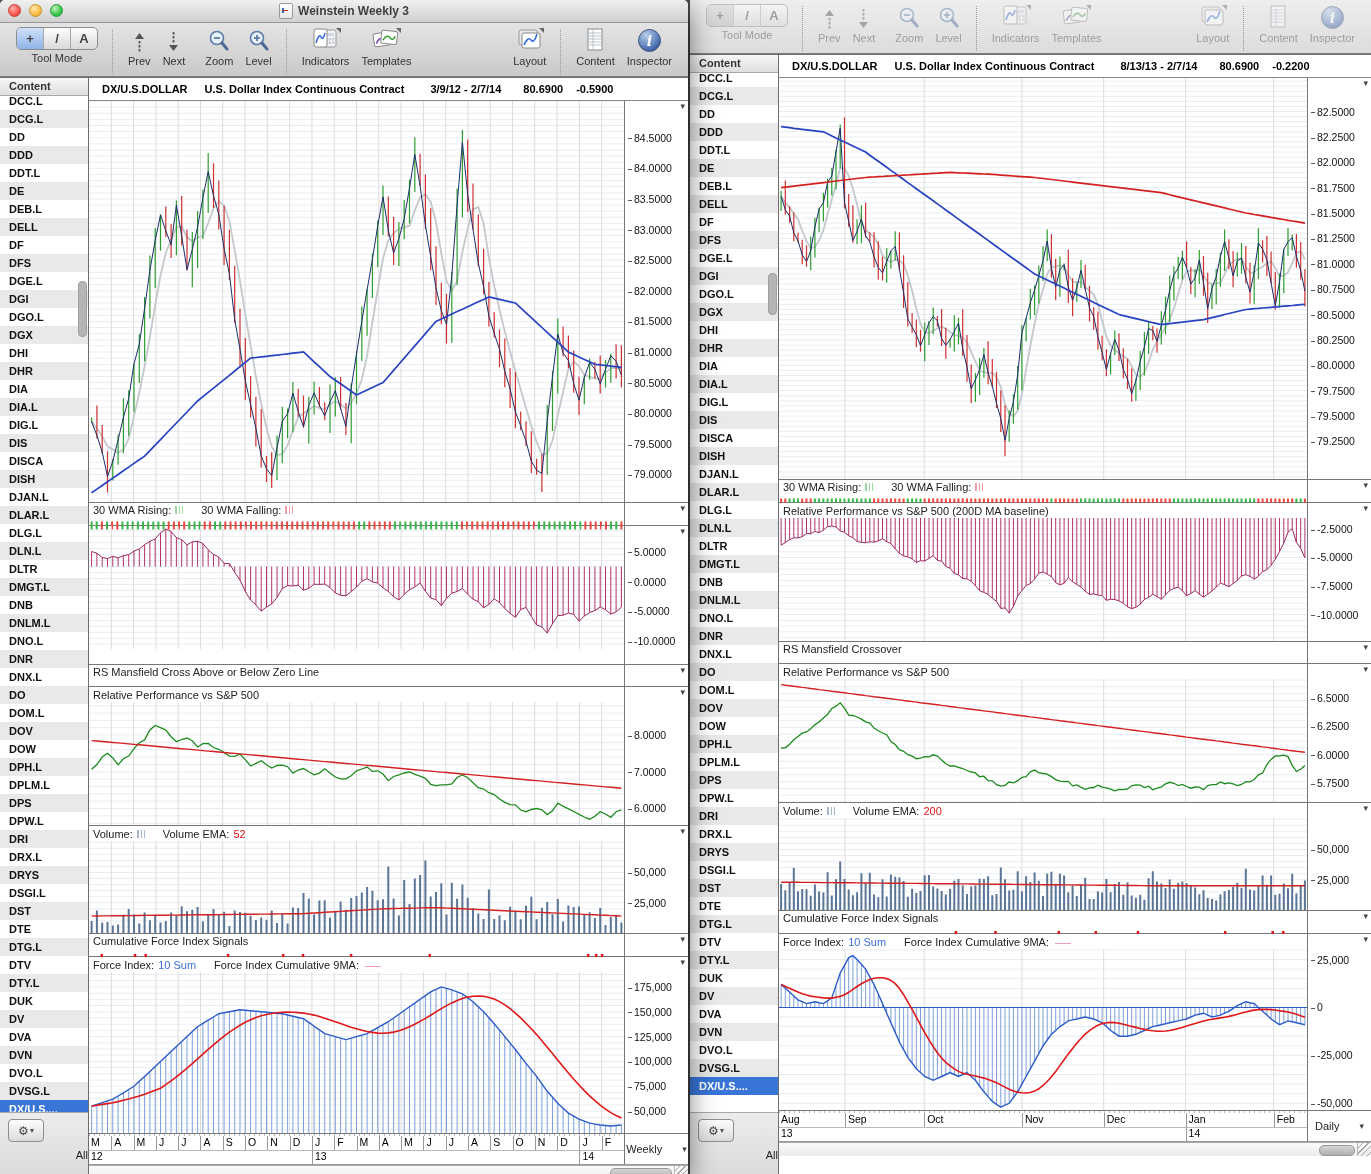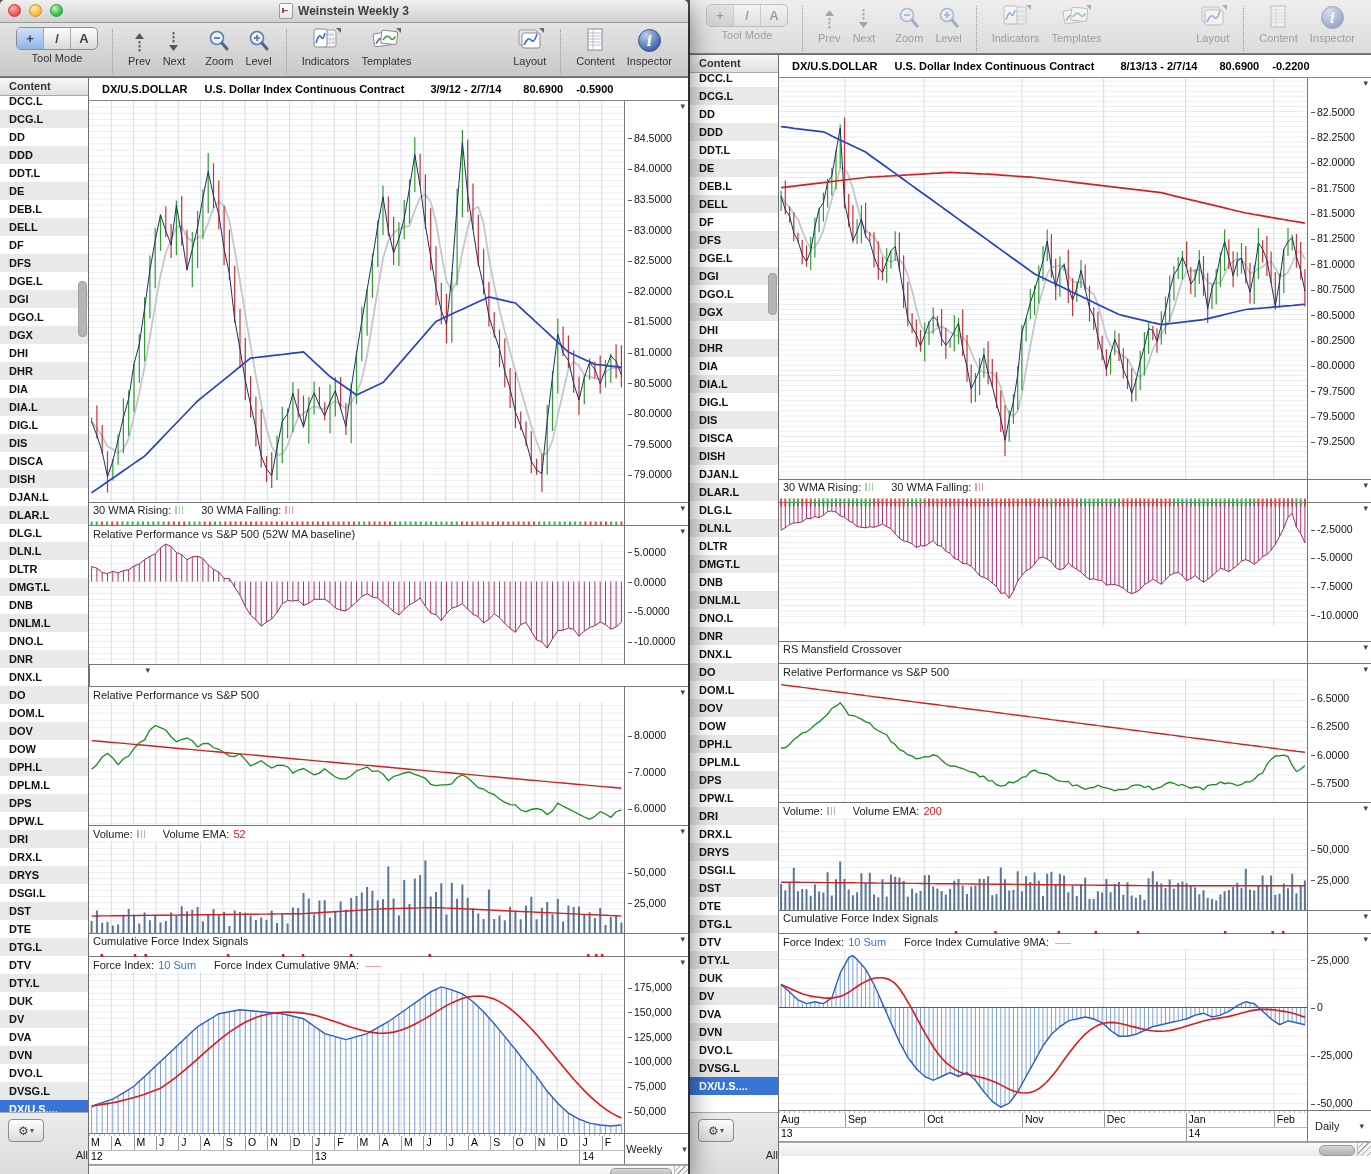--- a/index.html
+++ b/index.html
@@ -379,41 +379,51 @@
                 <path d="M2.6 0.5V8.5M7.7 0.5V8.5M18.0 0.5V8.5M33.4 0.5V8.5M38.6 0.5V8.5M43.7 0.5V8.5M48.9 0.5V8.5M54.0 0.5V8.5M59.2 0.5V8.5M64.3 0.5V8.5M69.4 0.5V8.5M74.6 0.5V8.5M100.3 0.5V8.5M105.5 0.5V8.5M110.6 0.5V8.5M126.0 0.5V8.5M131.2 0.5V8.5M270.1 0.5V8.5M275.2 0.5V8.5M306.1 0.5V8.5M311.2 0.5V8.5M316.4 0.5V8.5M321.5 0.5V8.5M326.7 0.5V8.5M331.8 0.5V8.5M336.9 0.5V8.5M342.1 0.5V8.5M347.2 0.5V8.5M352.4 0.5V8.5M357.5 0.5V8.5M362.7 0.5V8.5M367.8 0.5V8.5M450.1 0.5V8.5M455.3 0.5V8.5M460.4 0.5V8.5M465.6 0.5V8.5M470.7 0.5V8.5M475.8 0.5V8.5M481.0 0.5V8.5M486.1 0.5V8.5M491.3 0.5V8.5M522.1 0.5V8.5M527.3 0.5V8.5" stroke="#39b54a" stroke-width="2" fill="none"></path>
                 <path d="M12.9 0.5V8.5M23.1 0.5V8.5M28.3 0.5V8.5M79.7 0.5V8.5M84.9 0.5V8.5M90.0 0.5V8.5M95.2 0.5V8.5M115.7 0.5V8.5M120.9 0.5V8.5M136.3 0.5V8.5M141.5 0.5V8.5M146.6 0.5V8.5M151.8 0.5V8.5M156.9 0.5V8.5M162.0 0.5V8.5M167.2 0.5V8.5M172.3 0.5V8.5M177.5 0.5V8.5M182.6 0.5V8.5M187.8 0.5V8.5M192.9 0.5V8.5M198.1 0.5V8.5M203.2 0.5V8.5M208.3 0.5V8.5M213.5 0.5V8.5M218.6 0.5V8.5M223.8 0.5V8.5M228.9 0.5V8.5M234.1 0.5V8.5M239.2 0.5V8.5M244.4 0.5V8.5M249.5 0.5V8.5M254.6 0.5V8.5M259.8 0.5V8.5M264.9 0.5V8.5M280.4 0.5V8.5M285.5 0.5V8.5M290.6 0.5V8.5M295.8 0.5V8.5M300.9 0.5V8.5M373.0 0.5V8.5M378.1 0.5V8.5M383.2 0.5V8.5M388.4 0.5V8.5M393.5 0.5V8.5M398.7 0.5V8.5M403.8 0.5V8.5M409.0 0.5V8.5M414.1 0.5V8.5M419.3 0.5V8.5M424.4 0.5V8.5M429.5 0.5V8.5M434.7 0.5V8.5M439.8 0.5V8.5M445.0 0.5V8.5M496.4 0.5V8.5M501.6 0.5V8.5M506.7 0.5V8.5M511.9 0.5V8.5M517.0 0.5V8.5M532.4 0.5V8.5" stroke="#e8483f" stroke-width="2" fill="none"></path>
               </svg></div>
         </div>
         <div class="acol">
             <span class="disc">▾</span>
           </div>
       </div>
       <div class="prow p-rp">
         <div class="plotwrap">
-          <div class="plabel">
-              <span>Relative Performance vs S&amp;P 500 (52W MA baseline)</span>
-            </div>
           <div class="pplot">
               <svg width="535" height="123">
                 <path d="M0 118.2H535M0 112.3H535M0 106.3H535M0 100.3H535M0 94.3H535M0 88.4H535M0 82.4H535M0 76.4H535M0 70.5H535M0 64.5H535M0 58.5H535M0 52.5H535M0 46.6H535M0 40.6H535M0 34.6H535M0 28.7H535M0 22.7H535M0 16.7H535M0 10.7H535M0 4.8H535" stroke="#e9edf3" stroke-width="1" fill="none"></path>
                 <path d="M22.3 0V123M44.6 0V123M66.9 0V123M89.2 0V123M111.5 0V123M133.8 0V123M156.0 0V123M178.3 0V123M200.6 0V123M222.9 0V123M245.2 0V123M267.5 0V123M289.8 0V123M312.1 0V123M334.4 0V123M356.7 0V123M379.0 0V123M401.3 0V123M423.5 0V123M445.8 0V123M468.1 0V123M490.4 0V123M512.7 0V123" stroke="#dcdcdc" stroke-width="1" fill="none"></path>
                 <path d="M2.6 40.6V25.5M7.9 40.6V27.2M13.2 40.6V31.5M18.5 40.6V32.6M23.8 40.6V30.3M29.1 40.6V31.9M34.4 40.6V29.7M39.7 40.6V28.7M45.0 40.6V25.0M50.3 40.6V23.0M55.6 40.6V18.7M60.9 40.6V15.3M66.2 40.6V12.9M71.5 40.6V6.8M76.8 40.6V3.0M82.1 40.6V5.5M87.4 40.6V11.5M92.7 40.6V13.6M98.0 40.6V18.9M103.3 40.6V15.8M108.6 40.6V15.2M113.9 40.6V17.5M119.2 40.6V23.9M124.5 40.6V28.4M129.8 40.6V31.1M135.1 40.6V37.3M140.4 40.6V37.7M145.7 40.6V46.2M151.0 40.6V54.1M156.3 40.6V65.5M161.6 40.6V74.1M166.9 40.6V78.9M172.2 40.6V85.1M177.5 40.6V81.1M182.7 40.6V78.0M188.0 40.6V71.5M193.3 40.6V62.6M198.6 40.6V59.5M203.9 40.6V60.0M209.2 40.6V59.2M214.5 40.6V64.2M219.8 40.6V62.3M225.1 40.6V58.2M230.4 40.6V58.4M235.7 40.6V58.1M241.0 40.6V61.6M246.3 40.6V66.9M251.6 40.6V69.2M256.9 40.6V69.8M262.2 40.6V65.7M267.5 40.6V61.0M272.8 40.6V55.4M278.1 40.6V52.7M283.4 40.6V55.9M288.7 40.6V57.1M294.0 40.6V61.7M299.3 40.6V65.6M304.6 40.6V70.6M309.9 40.6V74.0M315.2 40.6V68.3M320.5 40.6V63.9M325.8 40.6V60.8M331.1 40.6V57.1M336.4 40.6V65.2M341.7 40.6V72.1M347.0 40.6V73.6M352.3 40.6V79.6M357.5 40.6V72.4M362.8 40.6V67.2M368.1 40.6V65.5M373.4 40.6V62.5M378.7 40.6V68.3M384.0 40.6V73.2M389.3 40.6V75.7M394.6 40.6V81.9M399.9 40.6V78.4M405.2 40.6V72.8M410.5 40.6V76.6M415.8 40.6V82.5M421.1 40.6V87.4M426.4 40.6V91.3M431.7 40.6V83.6M437.0 40.6V81.4M442.3 40.6V90.4M447.6 40.6V99.0M452.9 40.6V100.9M458.2 40.6V107.1M463.5 40.6V97.7M468.8 40.6V89.6M474.1 40.6V89.2M479.4 40.6V87.0M484.7 40.6V88.4M490.0 40.6V95.2M495.3 40.6V90.1M500.6 40.6V86.6M505.9 40.6V84.6M511.2 40.6V81.0M516.5 40.6V83.7M521.8 40.6V88.1M527.1 40.6V85.9M532.4 40.6V81.2" stroke="#b23370" stroke-width="1" fill="none"></path>
                 <path d="M2.6 25.5L7.9 27.2L13.2 31.5L18.5 32.6L23.8 30.3L29.1 31.9L34.4 29.7L39.7 28.7L45.0 25.0L50.3 23.0L55.6 18.7L60.9 15.3L66.2 12.9L71.5 6.8L76.8 3.0L82.1 5.5L87.4 11.5L92.7 13.6L98.0 18.9L103.3 15.8L108.6 15.2L113.9 17.5L119.2 23.9L124.5 28.4L129.8 31.1L135.1 37.3L140.4 37.7L145.7 46.2L151.0 54.1L156.3 65.5L161.6 74.1L166.9 78.9L172.2 85.1L177.5 81.1L182.7 78.0L188.0 71.5L193.3 62.6L198.6 59.5L203.9 60.0L209.2 59.2L214.5 64.2L219.8 62.3L225.1 58.2L230.4 58.4L235.7 58.1L241.0 61.6L246.3 66.9L251.6 69.2L256.9 69.8L262.2 65.7L267.5 61.0L272.8 55.4L278.1 52.7L283.4 55.9L288.7 57.1L294.0 61.7L299.3 65.6L304.6 70.6L309.9 74.0L315.2 68.3L320.5 63.9L325.8 60.8L331.1 57.1L336.4 65.2L341.7 72.1L347.0 73.6L352.3 79.6L357.5 72.4L362.8 67.2L368.1 65.5L373.4 62.5L378.7 68.3L384.0 73.2L389.3 75.7L394.6 81.9L399.9 78.4L405.2 72.8L410.5 76.6L415.8 82.5L421.1 87.4L426.4 91.3L431.7 83.6L437.0 81.4L442.3 90.4L447.6 99.0L452.9 100.9L458.2 107.1L463.5 97.7L468.8 89.6L474.1 89.2L479.4 87.0L484.7 88.4L490.0 95.2L495.3 90.1L500.6 86.6L505.9 84.6L511.2 81.0L516.5 83.7L521.8 88.1L527.1 85.9L532.4 81.2" stroke="#9c2a62" stroke-width="1" fill="none"></path>
               </svg>
             </div>
         </div>
         <div class="acol">
             <span class="disc">▾</span>
             <div class="axlab" style="top: 19.7476px;">5.0000</div>
             <div class="axlab" style="top: 49.6019px;">0.0000</div>
             <div class="axlab" style="top: 79.4563px;">-5.0000</div>
             <div class="axlab" style="top: 109.311px;">-10.0000</div>
           </div>
       </div>
       <div class="prow p-mans">
+        <div class="plotwrap">
+          <div class="striplabel" style="height:14px;flex-basis:14px">
+              <span>RS Mansfield Cross Above or Below Zero Line</span>
+            </div>
+          <div class="stripticks"><svg width="535" height="7">
+                <rect x="64.2" y="1.5" width="4" height="4" fill="#39b54a"></rect>
+                <rect x="107.0" y="1.5" width="4" height="4" fill="#e8483f"></rect>
+                <rect x="115.0" y="1.5" width="4" height="4" fill="#e8483f"></rect>
+                <rect x="125.7" y="1.5" width="4" height="4" fill="#e8483f"></rect>
+                <rect x="262.1" y="1.5" width="4" height="4" fill="#39b54a"></rect>
+                <rect x="270.2" y="1.5" width="4" height="4" fill="#e8483f"></rect>
+              </svg></div>
+        </div>
         <div class="acol">
             <span class="disc">▾</span>
           </div>
       </div>
       <div class="prow p-rp">
         <div class="plotwrap">
           <div class="plabel">
               <span>Relative Performance vs S&amp;P 500</span>
             </div>
           <div class="pplot">
@@ -805,20 +815,23 @@
                 <path d="M10.6 0.5V8.5M14.8 0.5V8.5M19.0 0.5V8.5M35.9 0.5V8.5M40.1 0.5V8.5M44.4 0.5V8.5M48.6 0.5V8.5M52.8 0.5V8.5M57.0 0.5V8.5M61.2 0.5V8.5M65.5 0.5V8.5M69.7 0.5V8.5M73.9 0.5V8.5M78.1 0.5V8.5M82.4 0.5V8.5M86.6 0.5V8.5M90.8 0.5V8.5M128.8 0.5V8.5M133.1 0.5V8.5M137.3 0.5V8.5M141.5 0.5V8.5M272.4 0.5V8.5M302.0 0.5V8.5M306.2 0.5V8.5M310.5 0.5V8.5M314.7 0.5V8.5M318.9 0.5V8.5M323.1 0.5V8.5M327.4 0.5V8.5M331.6 0.5V8.5M335.8 0.5V8.5M340.0 0.5V8.5M394.9 0.5V8.5M399.2 0.5V8.5M403.4 0.5V8.5M407.6 0.5V8.5M411.8 0.5V8.5M416.1 0.5V8.5M420.3 0.5V8.5M424.5 0.5V8.5M428.7 0.5V8.5M433.0 0.5V8.5M437.2 0.5V8.5M441.4 0.5V8.5M445.6 0.5V8.5M449.9 0.5V8.5M454.1 0.5V8.5M458.3 0.5V8.5M462.5 0.5V8.5M466.8 0.5V8.5M471.0 0.5V8.5M475.2 0.5V8.5M517.4 0.5V8.5M521.7 0.5V8.5" stroke="#39b54a" stroke-width="2" fill="none"></path>
                 <path d="M2.1 0.5V8.5M6.3 0.5V8.5M23.2 0.5V8.5M27.5 0.5V8.5M31.7 0.5V8.5M95.0 0.5V8.5M99.3 0.5V8.5M103.5 0.5V8.5M107.7 0.5V8.5M111.9 0.5V8.5M116.2 0.5V8.5M120.4 0.5V8.5M124.6 0.5V8.5M145.7 0.5V8.5M150.0 0.5V8.5M154.2 0.5V8.5M158.4 0.5V8.5M162.6 0.5V8.5M166.8 0.5V8.5M171.1 0.5V8.5M175.3 0.5V8.5M179.5 0.5V8.5M183.7 0.5V8.5M188.0 0.5V8.5M192.2 0.5V8.5M196.4 0.5V8.5M200.6 0.5V8.5M204.9 0.5V8.5M209.1 0.5V8.5M213.3 0.5V8.5M217.5 0.5V8.5M221.8 0.5V8.5M226.0 0.5V8.5M230.2 0.5V8.5M234.4 0.5V8.5M238.7 0.5V8.5M242.9 0.5V8.5M247.1 0.5V8.5M251.3 0.5V8.5M255.6 0.5V8.5M259.8 0.5V8.5M264.0 0.5V8.5M268.2 0.5V8.5M276.7 0.5V8.5M280.9 0.5V8.5M285.1 0.5V8.5M289.3 0.5V8.5M293.6 0.5V8.5M297.8 0.5V8.5M344.3 0.5V8.5M348.5 0.5V8.5M352.7 0.5V8.5M356.9 0.5V8.5M361.2 0.5V8.5M365.4 0.5V8.5M369.6 0.5V8.5M373.8 0.5V8.5M378.0 0.5V8.5M382.3 0.5V8.5M386.5 0.5V8.5M390.7 0.5V8.5M479.4 0.5V8.5M483.6 0.5V8.5M487.9 0.5V8.5M492.1 0.5V8.5M496.3 0.5V8.5M500.5 0.5V8.5M504.8 0.5V8.5M509.0 0.5V8.5M513.2 0.5V8.5M525.9 0.5V8.5" stroke="#e8483f" stroke-width="2" fill="none"></path>
               </svg></div>
         </div>
         <div class="acol">
             <span class="disc">▾</span>
           </div>
       </div>
       <div class="prow p-rp">
         <div class="plotwrap">
+          <div class="plabel">
+              <span>Relative Performance vs S&amp;P 500 (200D MA baseline)</span>
+            </div>
           <div class="pplot">
               <svg width="528" height="123">
                 <path d="M0 119.6H528M0 113.8H528M0 108.1H528M0 102.4H528M0 96.7H528M0 91.0H528M0 85.2H528M0 79.5H528M0 73.8H528M0 68.1H528M0 62.4H528M0 56.6H528M0 50.9H528M0 45.2H528M0 39.5H528M0 33.8H528M0 28.0H528M0 22.3H528M0 16.6H528M0 10.9H528M0 5.1H528" stroke="#e9edf3" stroke-width="1" fill="none"></path>
                 <path d="M66.0 0V123M145.2 0V123M242.9 0V123M324.7 0V123M406.6 0V123M494.7 0V123" stroke="#dcdcdc" stroke-width="1" fill="none"></path>
                 <path d="M2.1 0.0V27.1M6.3 0.0V24.7M10.6 0.0V21.5M14.8 0.0V19.9M19.0 0.0V19.8M23.2 0.0V18.7M27.5 0.0V15.5M31.7 0.0V15.7M35.9 0.0V13.4M40.1 0.0V14.7M44.4 0.0V12.1M48.6 0.0V8.6M52.8 0.0V8.0M57.0 0.0V9.0M61.2 0.0V12.9M65.5 0.0V14.2M69.7 0.0V17.8M73.9 0.0V19.7M78.1 0.0V23.5M82.4 0.0V24.3M86.6 0.0V24.8M90.8 0.0V23.8M95.0 0.0V24.2M99.3 0.0V22.9M103.5 0.0V20.8M107.7 0.0V23.6M111.9 0.0V25.6M116.2 0.0V30.8M120.4 0.0V35.3M124.6 0.0V37.9M128.8 0.0V38.8M133.1 0.0V40.8M137.3 0.0V44.5M141.5 0.0V42.6M145.7 0.0V43.1M150.0 0.0V40.4M154.2 0.0V37.6M158.4 0.0V42.4M162.6 0.0V43.2M166.8 0.0V48.3M171.1 0.0V50.2M175.3 0.0V55.4M179.5 0.0V56.9M183.7 0.0V60.5M188.0 0.0V60.8M192.2 0.0V63.3M196.4 0.0V67.6M200.6 0.0V72.7M204.9 0.0V74.4M209.1 0.0V76.4M213.3 0.0V80.2M217.5 0.0V83.3M221.8 0.0V90.4M226.0 0.0V89.9M230.2 0.0V95.2M234.4 0.0V88.3M238.7 0.0V78.0M242.9 0.0V72.5M247.1 0.0V67.6M251.3 0.0V65.6M255.6 0.0V61.0M259.8 0.0V55.1M264.0 0.0V53.9M268.2 0.0V56.1M272.4 0.0V58.7M276.7 0.0V64.6M280.9 0.0V66.9M285.1 0.0V65.3M289.3 0.0V59.7M293.6 0.0V63.8M297.8 0.0V66.4M302.0 0.0V69.1M306.2 0.0V73.3M310.5 0.0V76.4M314.7 0.0V75.9M318.9 0.0V77.1M323.1 0.0V77.5M327.4 0.0V82.3M331.6 0.0V81.3M335.8 0.0V81.5M340.0 0.0V82.9M344.3 0.0V85.2M348.5 0.0V88.8M352.7 0.0V90.6M356.9 0.0V89.2M361.2 0.0V86.3M365.4 0.0V81.5M369.6 0.0V79.3M373.8 0.0V76.2M378.0 0.0V78.5M382.3 0.0V81.3M386.5 0.0V76.8M390.7 0.0V72.5M394.9 0.0V70.4M399.2 0.0V69.2M403.4 0.0V72.7M407.6 0.0V77.6M411.8 0.0V75.6M416.1 0.0V72.5M420.3 0.0V76.2M424.5 0.0V79.1M428.7 0.0V76.2M433.0 0.0V73.0M437.2 0.0V69.3M441.4 0.0V65.1M445.6 0.0V66.7M449.9 0.0V68.7M454.1 0.0V65.6M458.3 0.0V62.4M462.5 0.0V58.0M466.8 0.0V56.6M471.0 0.0V58.4M475.2 0.0V61.2M479.4 0.0V58.2M483.6 0.0V53.6M487.9 0.0V51.6M492.1 0.0V47.2M496.3 0.0V41.3M500.5 0.0V33.6M504.8 0.0V25.0M509.0 0.0V14.2M513.2 0.0V10.5M517.4 0.0V24.3M521.7 0.0V30.4M525.9 0.0V39.8" stroke="#b23370" stroke-width="1" fill="none"></path>
                 <path d="M2.1 27.1L6.3 24.7L10.6 21.5L14.8 19.9L19.0 19.8L23.2 18.7L27.5 15.5L31.7 15.7L35.9 13.4L40.1 14.7L44.4 12.1L48.6 8.6L52.8 8.0L57.0 9.0L61.2 12.9L65.5 14.2L69.7 17.8L73.9 19.7L78.1 23.5L82.4 24.3L86.6 24.8L90.8 23.8L95.0 24.2L99.3 22.9L103.5 20.8L107.7 23.6L111.9 25.6L116.2 30.8L120.4 35.3L124.6 37.9L128.8 38.8L133.1 40.8L137.3 44.5L141.5 42.6L145.7 43.1L150.0 40.4L154.2 37.6L158.4 42.4L162.6 43.2L166.8 48.3L171.1 50.2L175.3 55.4L179.5 56.9L183.7 60.5L188.0 60.8L192.2 63.3L196.4 67.6L200.6 72.7L204.9 74.4L209.1 76.4L213.3 80.2L217.5 83.3L221.8 90.4L226.0 89.9L230.2 95.2L234.4 88.3L238.7 78.0L242.9 72.5L247.1 67.6L251.3 65.6L255.6 61.0L259.8 55.1L264.0 53.9L268.2 56.1L272.4 58.7L276.7 64.6L280.9 66.9L285.1 65.3L289.3 59.7L293.6 63.8L297.8 66.4L302.0 69.1L306.2 73.3L310.5 76.4L314.7 75.9L318.9 77.1L323.1 77.5L327.4 82.3L331.6 81.3L335.8 81.5L340.0 82.9L344.3 85.2L348.5 88.8L352.7 90.6L356.9 89.2L361.2 86.3L365.4 81.5L369.6 79.3L373.8 76.2L378.0 78.5L382.3 81.3L386.5 76.8L390.7 72.5L394.9 70.4L399.2 69.2L403.4 72.7L407.6 77.6L411.8 75.6L416.1 72.5L420.3 76.2L424.5 79.1L428.7 76.2L433.0 73.0L437.2 69.3L441.4 65.1L445.6 66.7L449.9 68.7L454.1 65.6L458.3 62.4L462.5 58.0L466.8 56.6L471.0 58.4L475.2 61.2L479.4 58.2L483.6 53.6L487.9 51.6L492.1 47.2L496.3 41.3L500.5 33.6L504.8 25.0L509.0 14.2L513.2 10.5L517.4 24.3L521.7 30.4L525.9 39.8" stroke="#9c2a62" stroke-width="1" fill="none"></path>
               </svg>
             </div>
         </div>
         <div class="acol">

